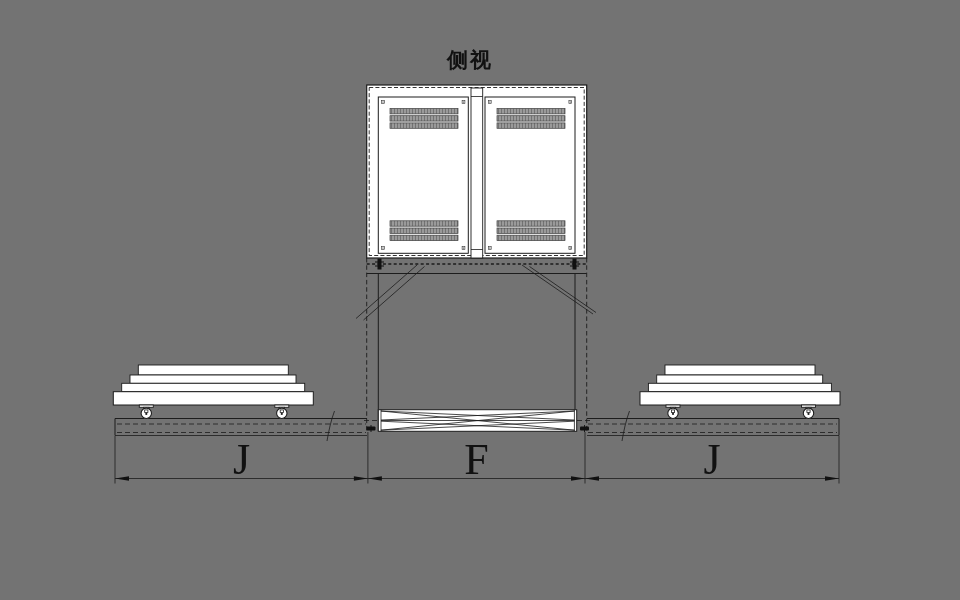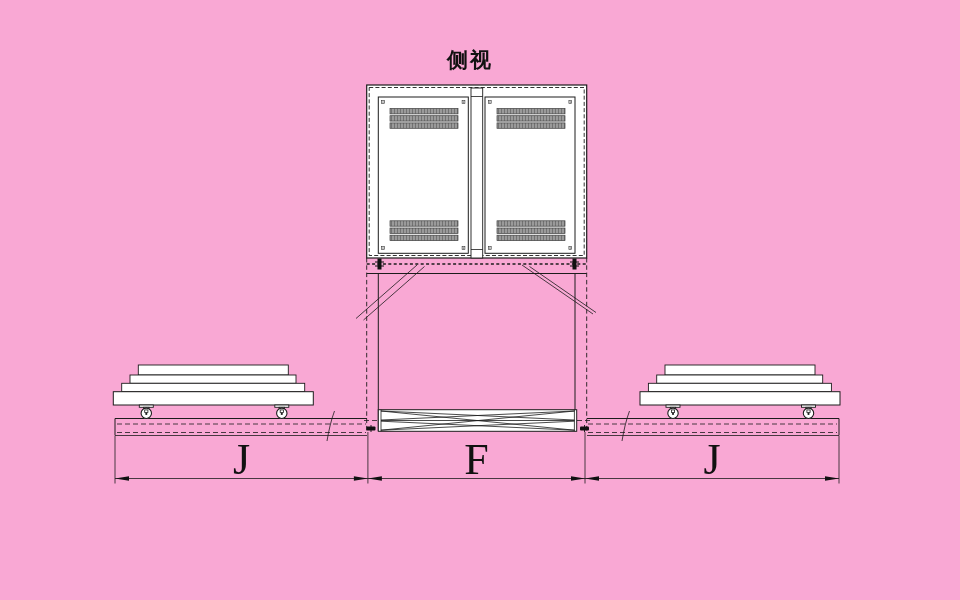--- a/index.html
+++ b/index.html
@@ -1,16 +1,16 @@
 <!DOCTYPE html>
 <html><head>
 <meta charset="utf-8">
 <style>
   html,body{margin:0;padding:0;background:#ffffff;}
-  #stage{position:relative;width:960px;height:600px;background:#f9a8d4;overflow:hidden;
+  #stage{position:relative;width:960px;height:600px;background:#737373;overflow:hidden;
          font-family:"Liberation Serif", serif;}
   svg{position:absolute;left:0;top:0;}
   .ln{stroke:#1c1c1c;stroke-width:1;fill:none;}
   .thin{stroke:#1c1c1c;stroke-width:0.8;fill:none;}
   .dash-bolt{stroke:#1c1c1c;stroke-width:1.4;fill:none;stroke-dasharray:3 2.4;}
   .dash-hid{stroke:#1c1c1c;stroke-width:0.9;fill:none;stroke-dasharray:4.5 2.8;}
   .dash-rail{stroke:#1c1c1c;stroke-width:0.8;fill:none;stroke-dasharray:5 3;}
   .dash-cab{stroke:#1c1c1c;stroke-width:0.9;fill:none;stroke-dasharray:4 2.2;}
   .whitebox{fill:#ffffff;stroke:#1c1c1c;stroke-width:1;}
   .whitebox-thin{fill:#ffffff;stroke:#1c1c1c;stroke-width:0.9;}

